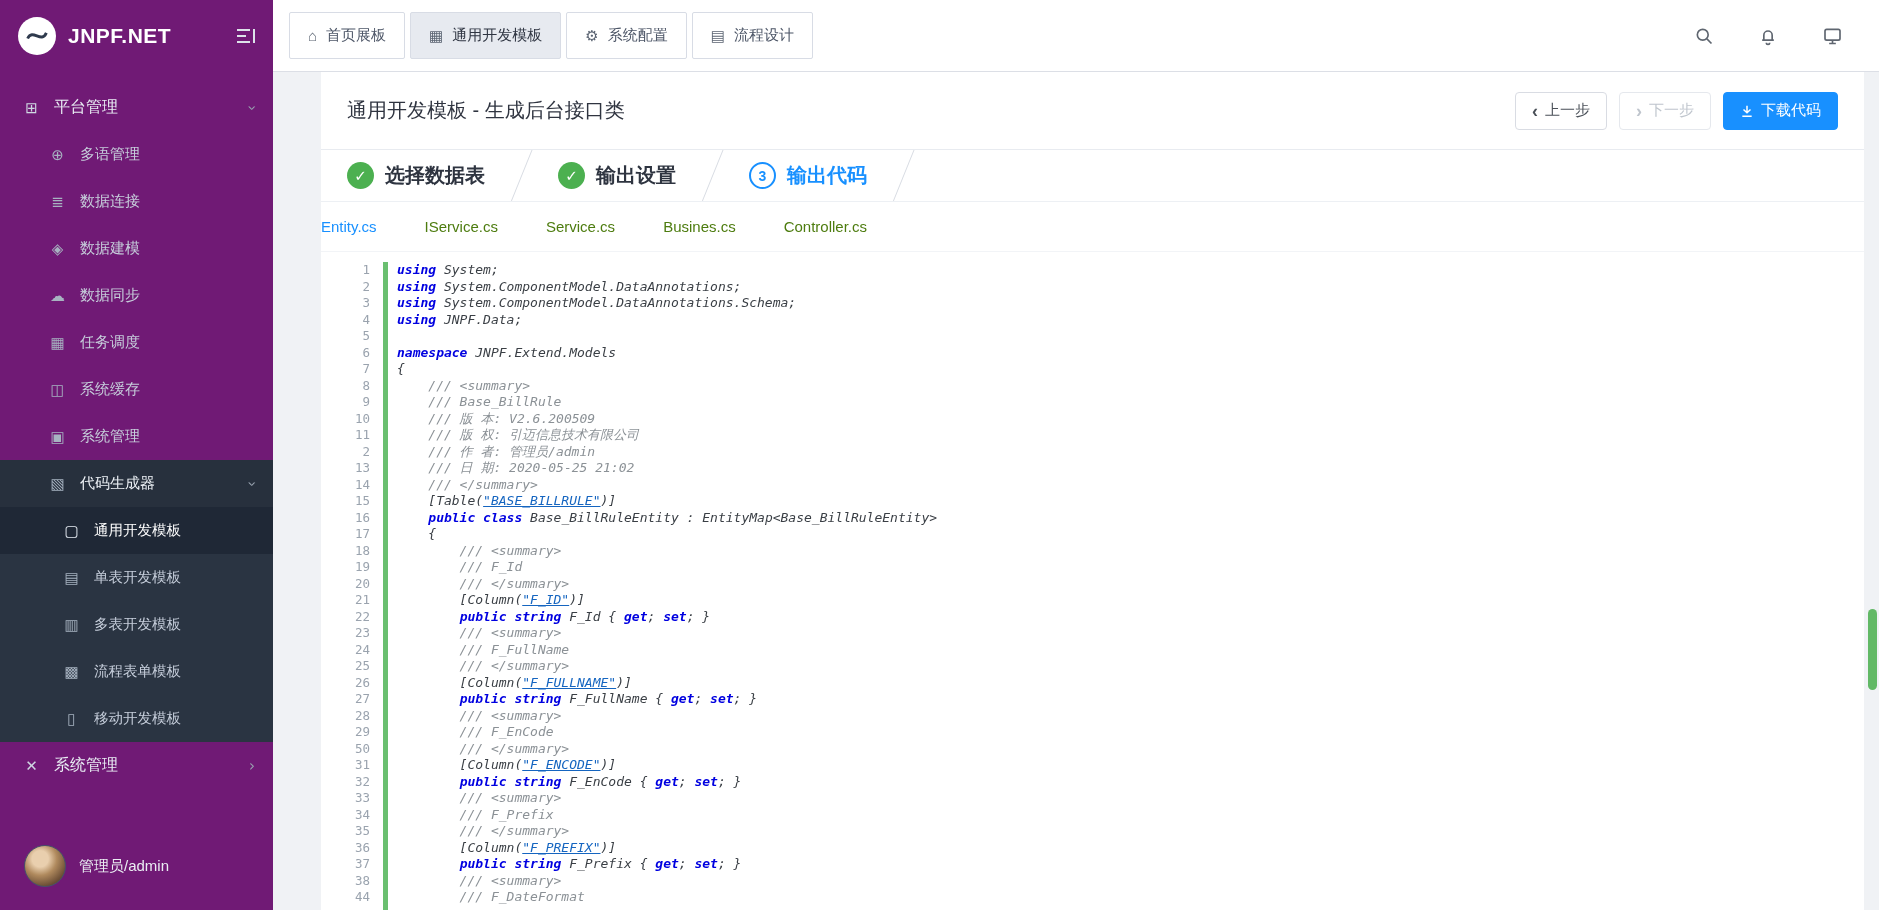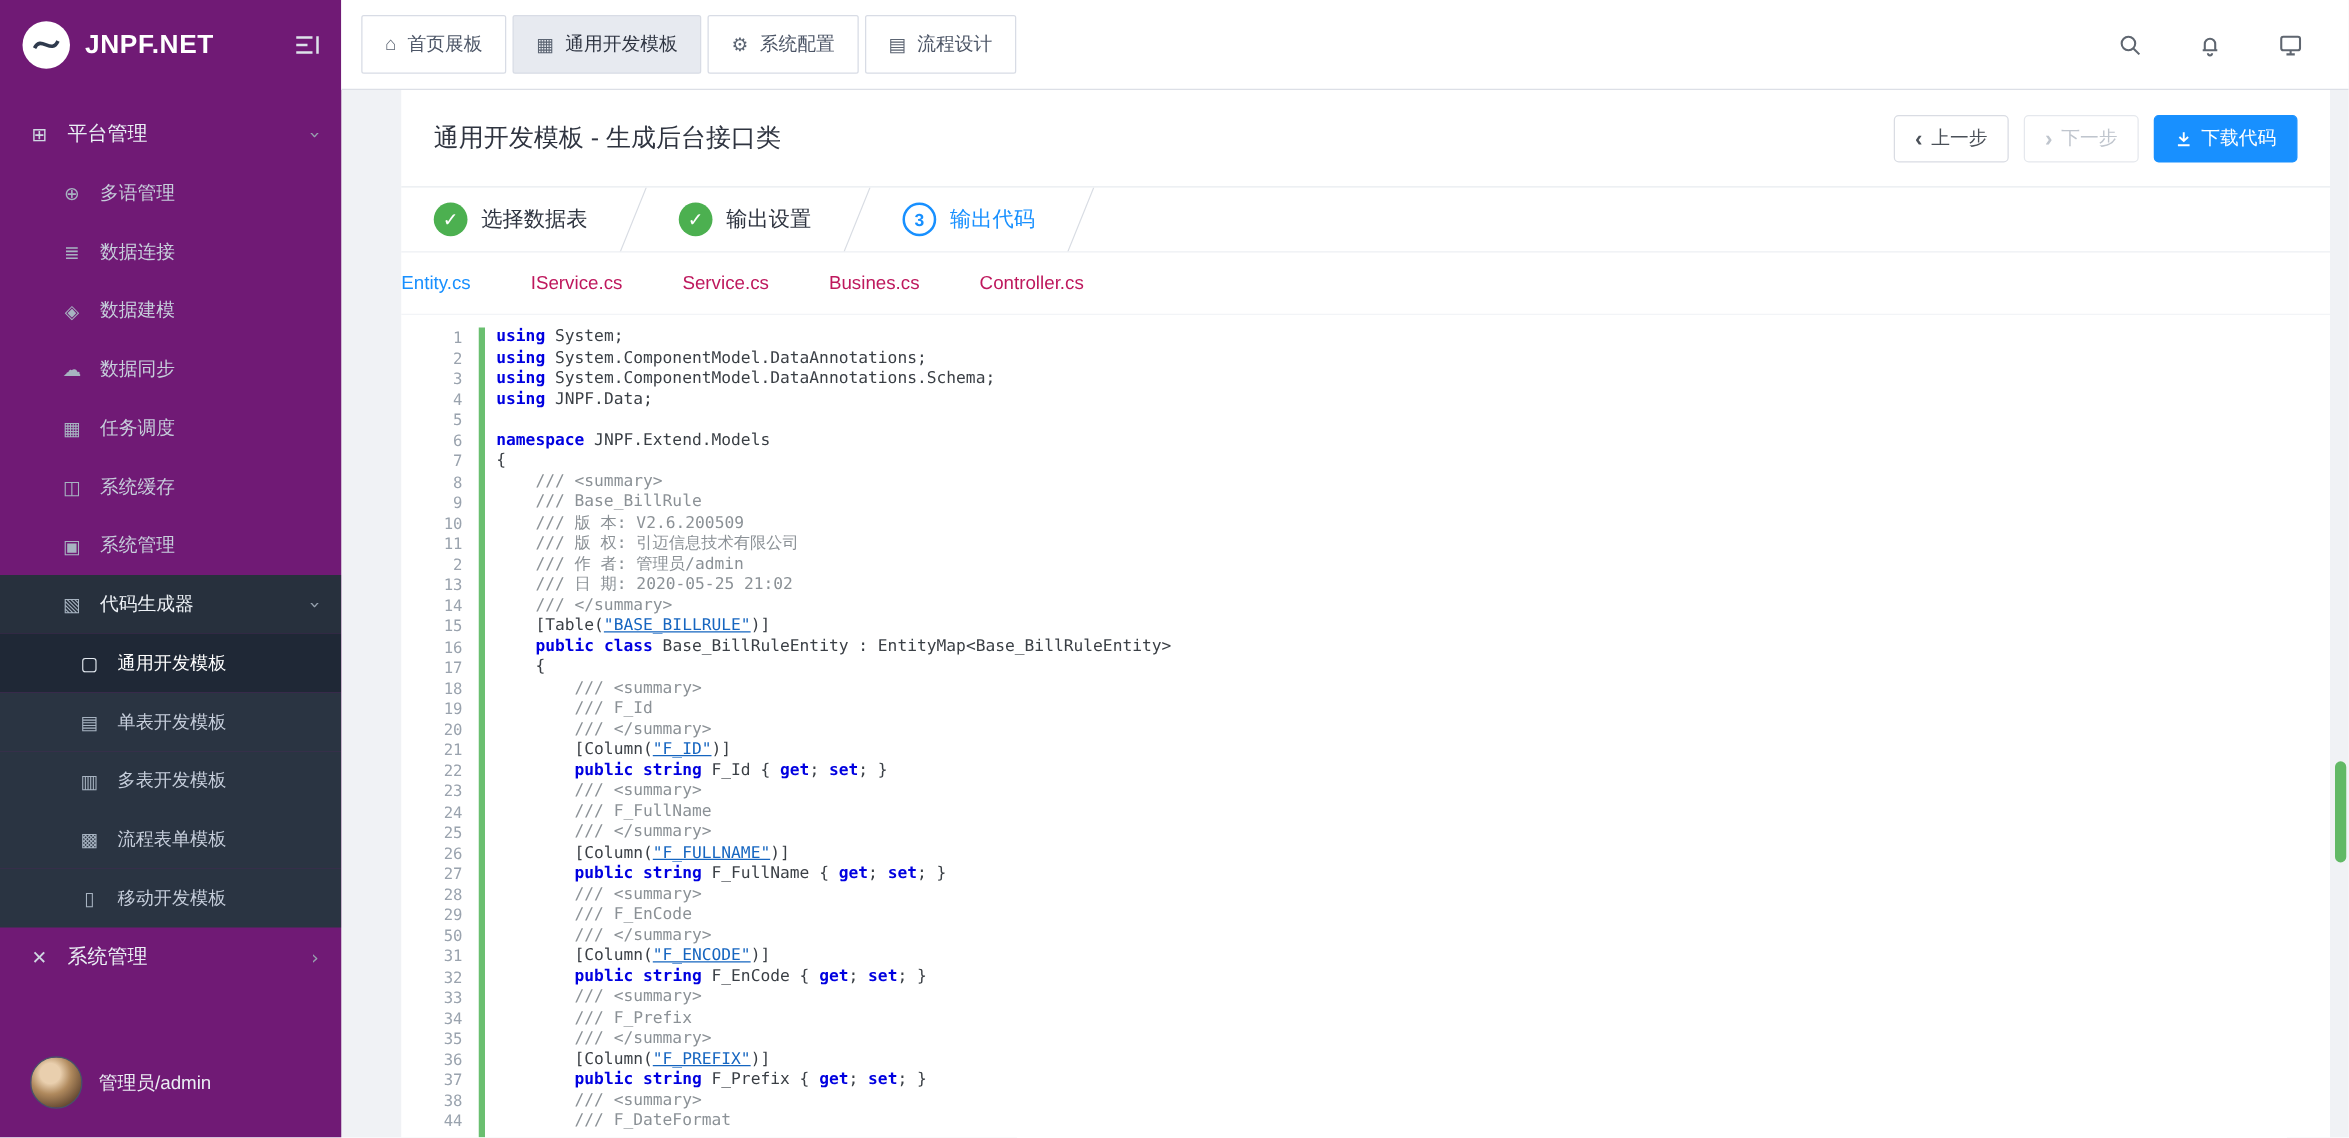--- a/index.html
+++ b/index.html
@@ -48,33 +48,33 @@
   .btn { height:38px; display:inline-flex; align-items:center; gap:7px; padding:0 16px; border-radius:4px; font-size:15px; border:1px solid #d9dce3; background:#fff; color:#4a5058; cursor:pointer; font-family:inherit; }
   .btn .chev-l { font-size:18px; font-weight:bold; line-height:1; }
   .btn.disabled { color:#bfc5cd; border-color:#e5e8ed; cursor:default; }
   .btn.primary { background:#1890ff; border-color:#1890ff; color:#fff; }
 
   .steps-row { height:52px; display:flex; align-items:center; padding-left:26px; border-bottom:1px solid #edf0f4; overflow:hidden; }
   .step { display:flex; align-items:center; gap:11px; padding-right:36px; }
   .step-circle { width:27px; height:27px; border-radius:50%; display:flex; align-items:center; justify-content:center; font-size:15px; flex:none; }
   .step.done .step-circle { background:#4cb050; color:#fff; font-weight:bold; }
   .step.active .step-circle { border:2px solid #1890ff; color:#1890ff; background:#fff; font-weight:bold; font-size:14px; }
-  .step-label { font-size:17px; font-weight:400; color:#2e3440; }
+  .step-label { font-size:20px; font-weight:700; color:#2e3440; }
   .step.active .step-label { color:#1890ff; }
   .step-sep { width:1px; height:52px; background:#d8dce3; transform:skewX(-22deg); margin-right:36px; flex:none; }
 
   .code-tabs { height:50px; display:flex; align-items:center; gap:48px; border-bottom:1px solid #f2f4f7; }
-  .code-tab { font-size:15px; color:#be185d; cursor:pointer; }
+  .code-tab { font-size:15px; color:#4d7c0f; cursor:pointer; }
   .code-tab.active { color:#1890ff; }
 
   .code-area { flex:1; min-height:0; display:flex; padding-top:10px; overflow:hidden;
                font-family:"DejaVu Sans Mono","Liberation Mono",monospace; }
   .gutter { width:62px; min-width:62px; text-align:right; padding-right:13px; color:#9aa3ae; font-size:12.5px; line-height:16.5px; }
   .gbar { width:5px; min-width:5px; background:#6abf70; margin-right:9px; }
-  .codecol { flex:1; font-size:13px; line-height:16.5px; color:#3a3f45; white-space:pre; overflow:hidden; }
+  .codecol { flex:1; font-size:13px; line-height:16.5px; color:#3a3f45; white-space:pre; overflow:hidden;font-style:italic; }
   .codecol .kw { color:#0000e0; font-weight:bold; }
   .codecol .cm { color:#8b9196; }
   .codecol .str { color:#1565c0; text-decoration:underline; }
 
   .page-scrollbar { position:absolute; top:73px; right:2px; bottom:0; width:9px; }
   .page-scrollbar .thumb { position:absolute; top:536px; height:81px; width:9px; border-radius:5px; background:#62b966; cursor:pointer; }
 </style>
 </head>
 <body>
 

